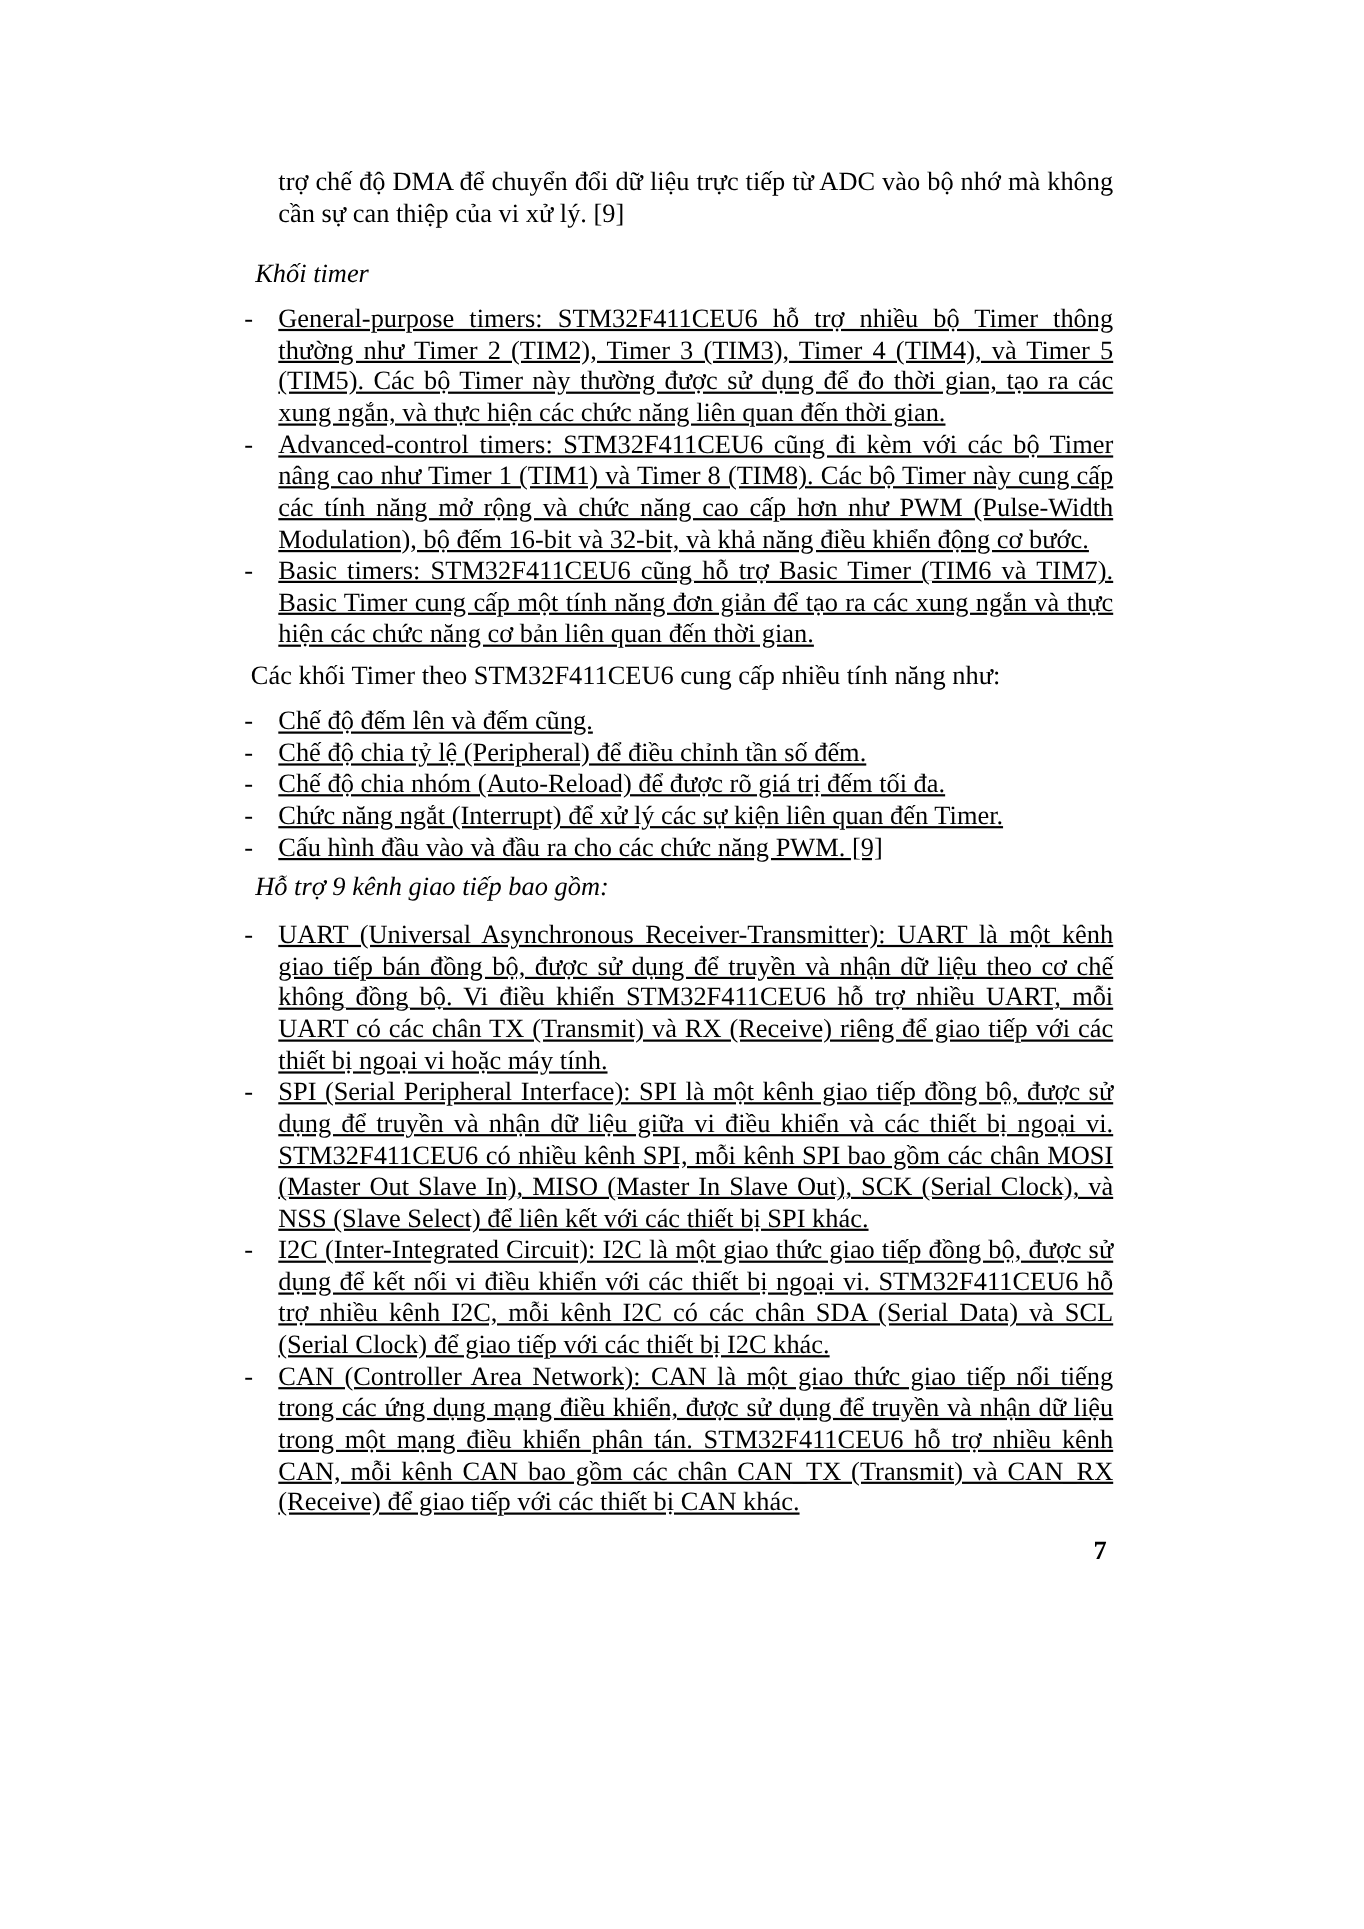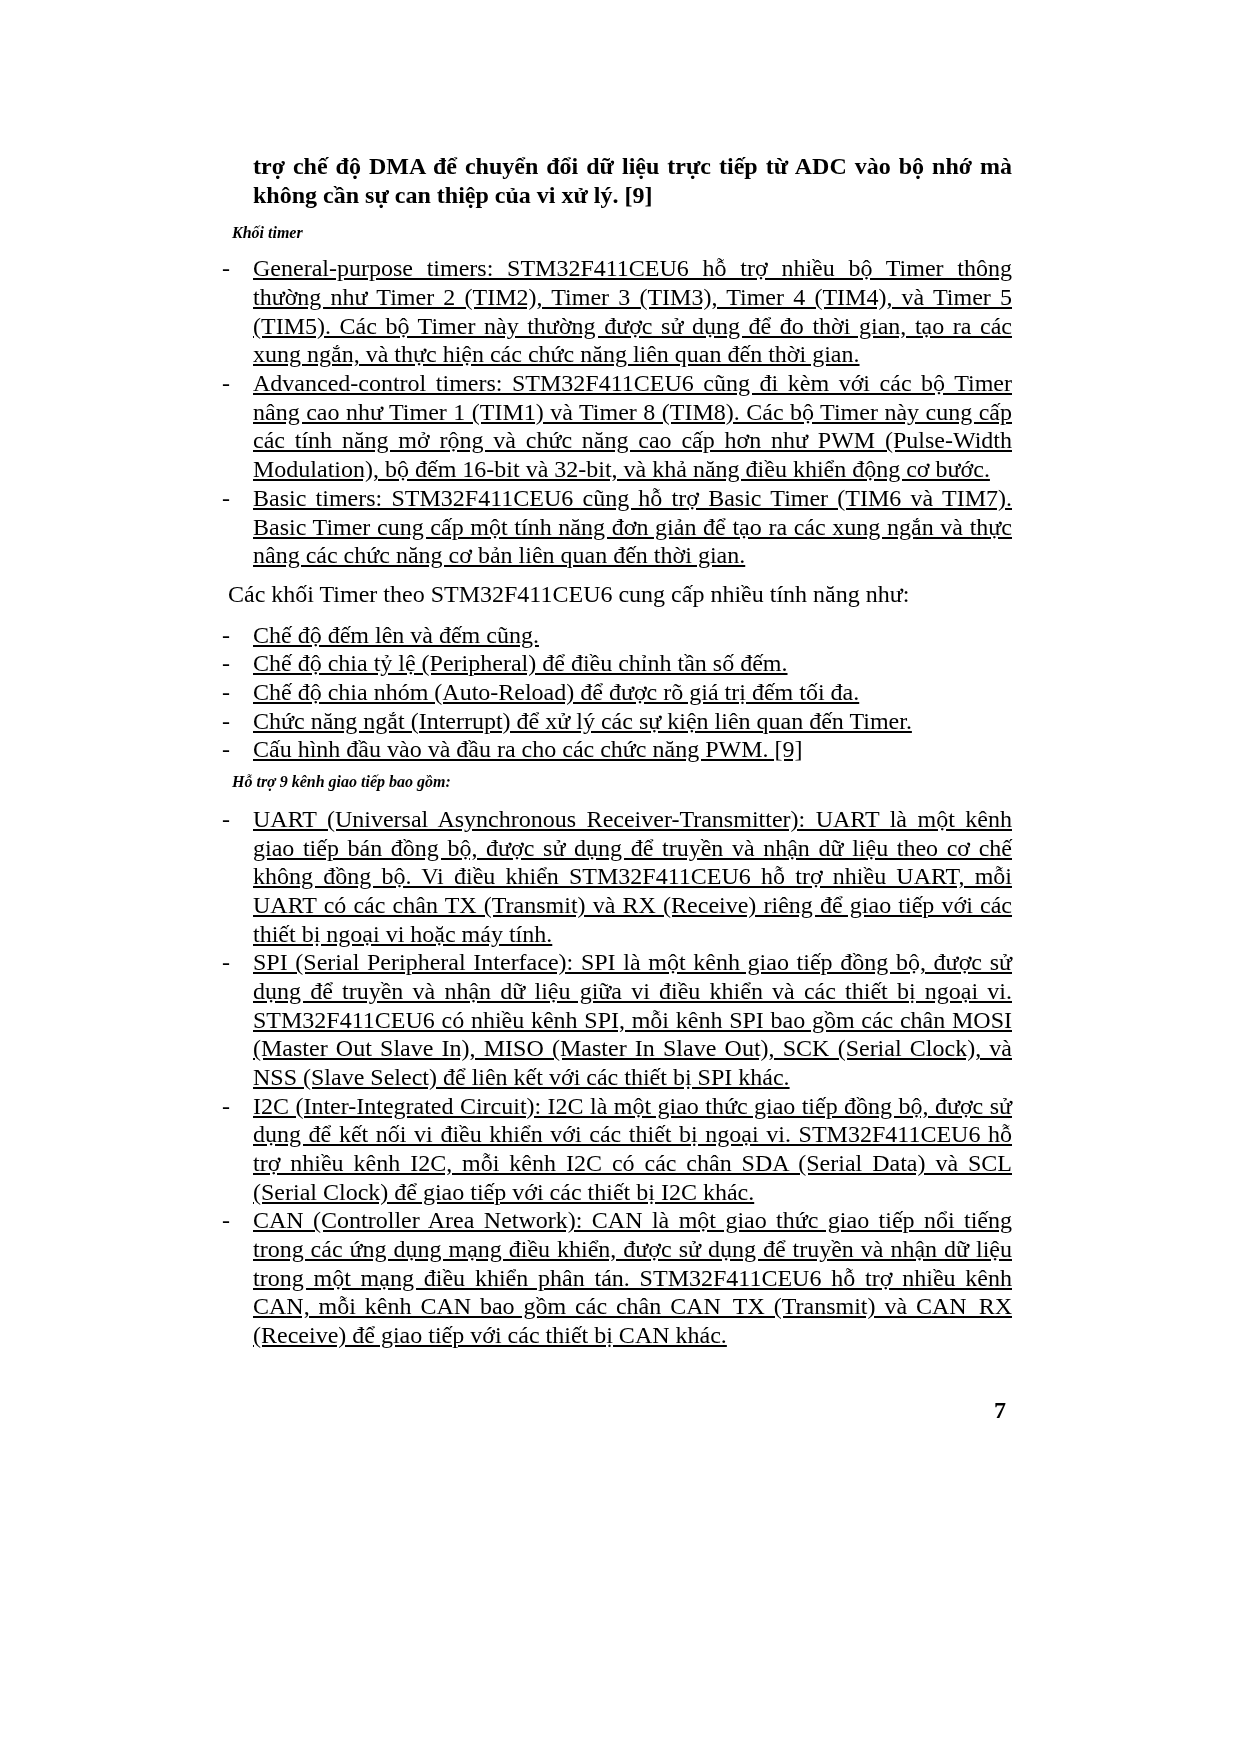--- a/index.html
+++ b/index.html
@@ -18,27 +18,26 @@
   }
   .content {
     position: absolute;
     top: 152px;
     left: 222px;
     right: 228px;
   }
   .para { text-align: justify; }
   .intro {
     margin-left: 31px;
-    margin-bottom: 14px;
-    font-weight: bold;
+    margin-bottom: 26px;
   }
   .heading {
-    font-weight: bold;
+    font-weight: normal;
     font-style: italic;
-    font-size: 16px;
+    font-size: 24px;
     margin: 6px 0 12px 10px;
   }
   .dash-list {
     list-style: none;
     margin: 0 0 8px 0;
   }
   .dash-list li {
     display: flex;
     align-items: flex-start;
   }
@@ -77,21 +76,21 @@
       <li>
         <span class="marker">-</span>
         <span class="item-text">General-purpose timers: STM32F411CEU6 hỗ trợ nhiều bộ Timer thông thường như Timer 2 (TIM2), Timer 3 (TIM3), Timer 4 (TIM4), và Timer 5 (TIM5). Các bộ Timer này thường được sử dụng để đo thời gian, tạo ra các xung ngắn, và thực hiện các chức năng liên quan đến thời gian.</span>
       </li>
       <li>
         <span class="marker">-</span>
         <span class="item-text">Advanced-control timers: STM32F411CEU6 cũng đi kèm với các bộ Timer nâng cao như Timer 1 (TIM1) và Timer 8 (TIM8). Các bộ Timer này cung cấp các tính năng mở rộng và chức năng cao cấp hơn như PWM (Pulse-Width Modulation), bộ đếm 16-bit và 32-bit, và khả năng điều khiển động cơ bước.</span>
       </li>
       <li>
         <span class="marker">-</span>
-        <span class="item-text">Basic timers: STM32F411CEU6 cũng hỗ trợ Basic Timer (TIM6 và TIM7). Basic Timer cung cấp một tính năng đơn giản để tạo ra các xung ngắn và thực nâng các chức năng cơ bản liên quan đến thời gian.</span>
+        <span class="item-text">Basic timers: STM32F411CEU6 cũng hỗ trợ Basic Timer (TIM6 và TIM7). Basic Timer cung cấp một tính năng đơn giản để tạo ra các xung ngắn và thực hiện các chức năng cơ bản liên quan đến thời gian.</span>
       </li>
     </ul>
 
     <p class="para features-intro">Các khối Timer theo STM32F411CEU6 cung cấp nhiều tính năng như:</p>
 
     <ul class="dash-list">
       <li>
         <span class="marker">-</span>
         <span class="item-text">Chế độ đếm lên và đếm cũng.</span>
       </li>

